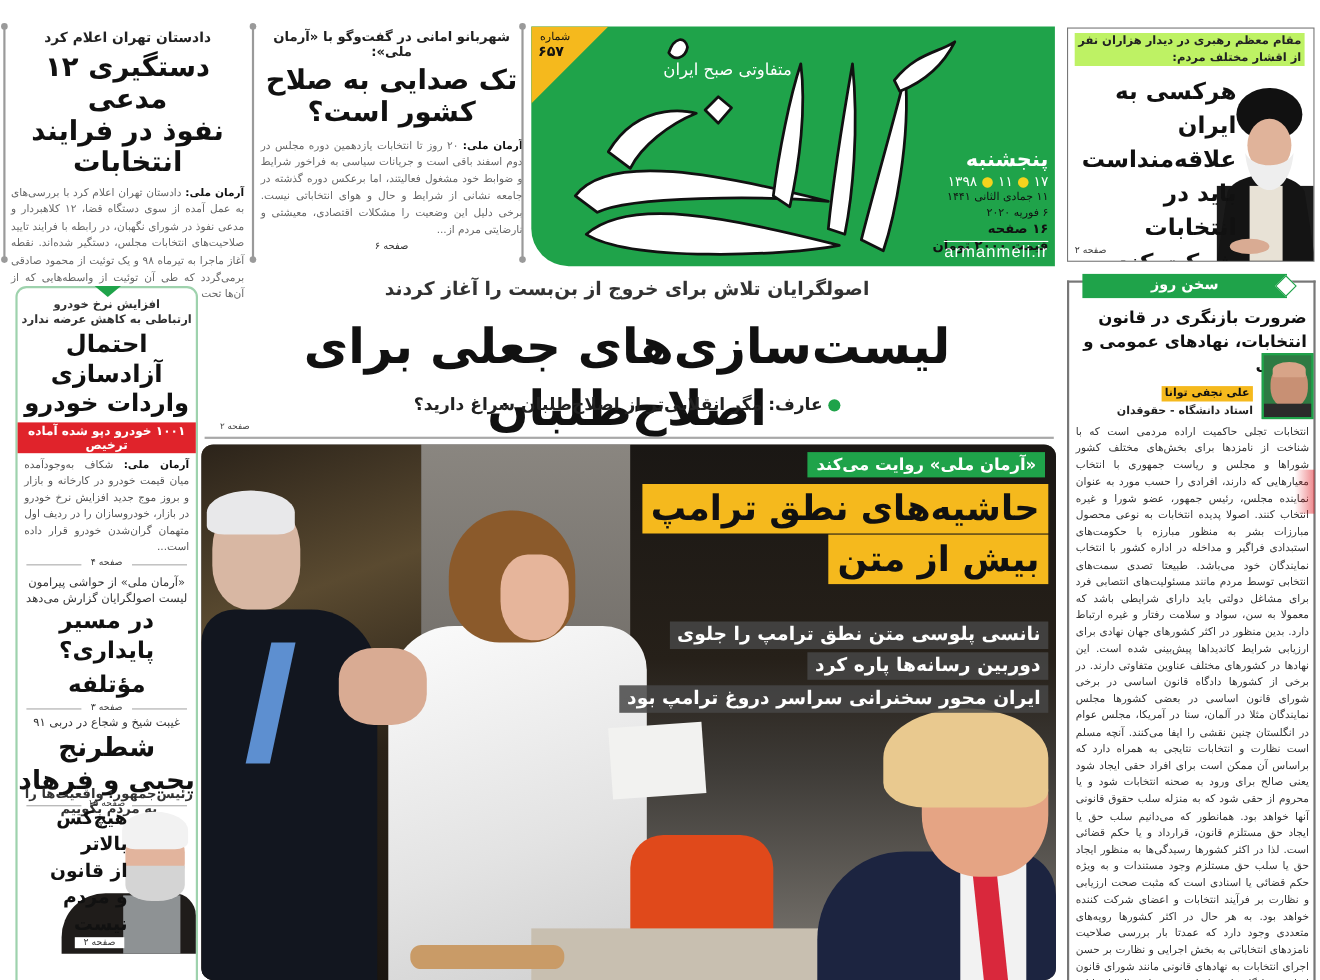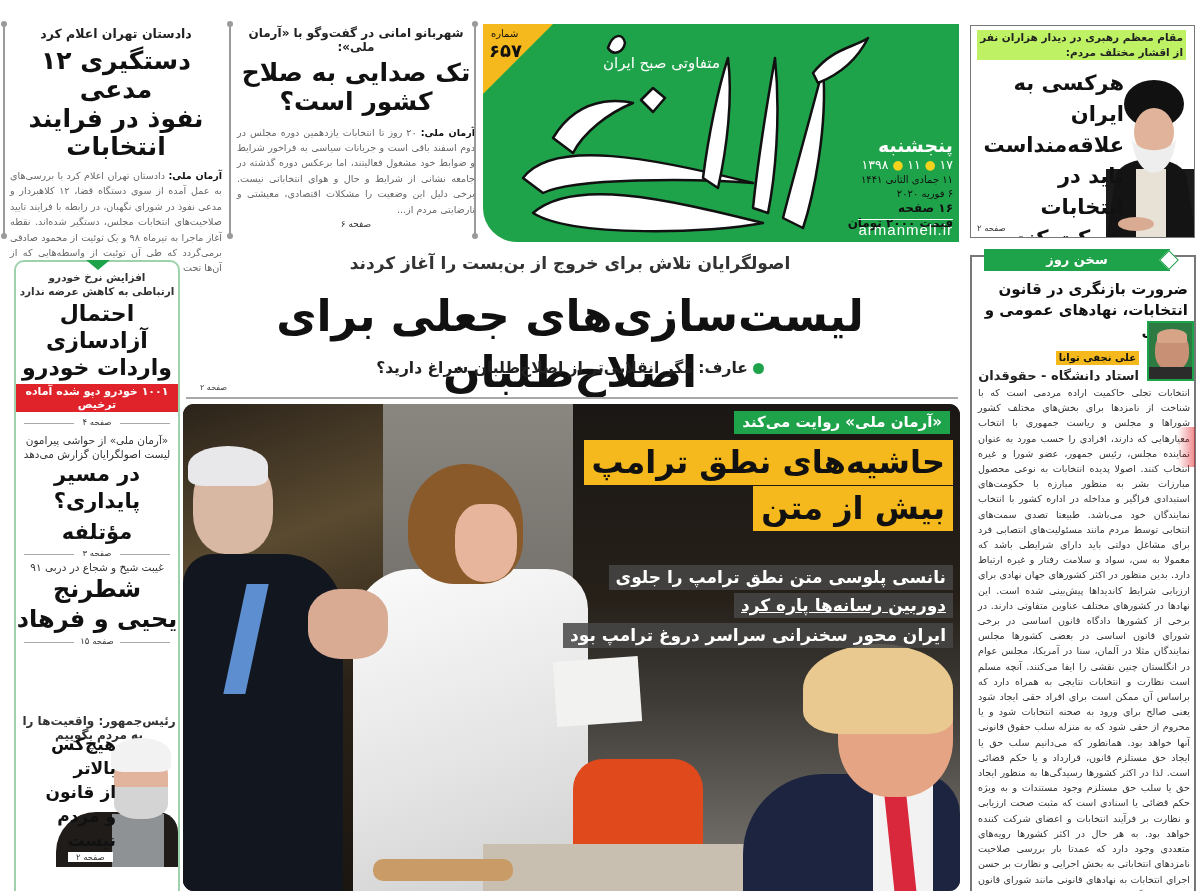--- a/index.html
+++ b/index.html
@@ -15,21 +15,21 @@
   .kicker { font-size: 12.5px; font-weight: bold; color: #222; text-align: center; direction: rtl; }
   .head-big { font-weight: bold; color: #111; text-align: center; direction: rtl; line-height: 1.15; }
   .body-txt { direction: rtl; text-align: justify; font-size: 9.6px; line-height: 15.4px; color: #666; }
   .body-txt b { color: #111; }
   .page-ref { font-size: 9px; color: #333; text-align: center; direction: rtl; margin-top: 2px; }
 
   
   .masthead { position: absolute; left: 483px; top: 24px; width: 476px; height: 218px; background: #1fa34a; border-radius: 0 0 0 34px; overflow: hidden; }
   .issue-tri { position: absolute; left: 0; top: 0; width: 0; height: 0; border-top: 70px solid #f5b91d; border-right: 70px solid transparent; }
   .issue-label { position: absolute; left: 8px; top: 4px; font-size: 10px; color: #111; direction: rtl; }
-  .issue-num { position: absolute; left: 6px; top: 16px; font-size: 18px; font-weight: bold; color: #111; direction: rtl; }
+  .issue-num { position: absolute; left: 6px; top: 16px; font-size: 13px; font-weight: bold; color: #111; direction: rtl; }
   .tagline { position: absolute; left: 120px; top: 30px; font-size: 15px; color: #fff; direction: rtl; }
   .logo { position: absolute; left: 30px; top: 4px; width: 360px; height: 210px; }
   .date-block { position: absolute; right: 6px; top: 110px; width: 120px; direction: rtl; text-align: right; color: #fff; }
   .date-day { font-size: 19px; color: #fff; font-weight: bold; line-height: 22px; }
   .date-solar { font-size: 12.5px; color: #fff; letter-spacing: 1px; line-height: 17px; }
   .date-solar .dot { color: #f5d31d; }
   .date-lunar, .date-greg { font-size: 10px; color: #111; line-height: 14px; }
   .date-pages, .date-price { font-size: 12px; font-weight: bold; color: #111; line-height: 15px; }
   .site { position: absolute; right: 6px; bottom: 4px; font-size: 15px; color: #fff; letter-spacing: 1px; border-top: 1px solid #fff; padding-top: 1px; font-family: "Liberation Sans", sans-serif; }
 
@@ -101,21 +101,21 @@
   
   .rcol { position: absolute; left: 970px; top: 255px; width: 226px; height: 636px; border-left: 2px solid #777; border-right: 2px solid #777; border-top: 2px solid #777; }
   .rc-tag { position: absolute; left: 12px; top: -8px; width: 186px; height: 22px; background: #1fa34a; color: #fff; font-size: 13px; font-weight: bold; text-align: center; direction: rtl; line-height: 22px; }
   .rc-diamond { position: absolute; left: 190px; top: -4px; width: 14px; height: 14px; background: #fff; border: 1px solid #1fa34a; transform: rotate(45deg); }
   .rc-head { position: absolute; right: 6px; top: 22px; width: 214px; font-size: 15px; font-weight: bold; line-height: 21px; direction: rtl; text-align: right; color: #111; }
   .rc-photo { position: absolute; left: 175px; top: 64px; width: 47px; height: 60px; background: #2e7a43; border: 2px solid #1fa34a; overflow: hidden; }
   .rc-photo .face { position: absolute; left: 6px; top: 8px; width: 34px; height: 40px; background: #c89074; border-radius: 45%; }
   .rc-photo .bald { position: absolute; left: 8px; top: 6px; width: 30px; height: 14px; background: #d7a488; border-radius: 50% 50% 10% 10%; }
   .rc-photo .jacket { position: absolute; left: 0; top: 44px; width: 47px; height: 16px; background: #2b2b2b; }
   .rc-author { position: absolute; right: 55px; top: 94px; background: #f5b91d; font-size: 10px; font-weight: bold; color: #111; direction: rtl; padding: 0 3px; line-height: 14px; }
-  .rc-role { position: absolute; right: 55px; top: 111px; font-size: 13px; font-weight: bold; color: #222; direction: rtl; }
+  .rc-role { position: absolute; right: 55px; top: 111px; font-size: 10px; font-weight: bold; color: #222; direction: rtl; }
   .rc-body { position: absolute; left: 6px; top: 128px; width: 212px; direction: rtl; text-align: justify; font-size: 9.6px; line-height: 15.2px; color: #333; }
   .rc-red-mark { position: absolute; left: 205px; top: 170px; width: 18px; height: 40px; background: linear-gradient(90deg, rgba(224,35,43,0.0), rgba(224,35,43,0.55)); }
 </style>
 </head>
 <body>
 
 <div class="vrule" style="left:3px;"></div>
 <div class="top-col" style="left:10px; width:212px;">
   <div class="kicker" style="margin-top:4px;">دادستان تهران اعلام کرد</div>
   <div class="head-big" style="font-size:25px; margin-top:6px;">دستگیری ۱۲ مدعی</div>
@@ -211,33 +211,34 @@
   <div class="trump-suit"></div>
   <div class="trump-shirt"></div>
   <div class="trump-tie"></div>
   <div class="trump-face"></div>
   <div class="trump-hair"></div>
 
   <div class="cap-green">«آرمان ملی» روایت می‌کند</div>
   <div class="cap-yellow" style="top:36px;">حاشیه‌های نطق ترامپ</div>
   <div class="cap-yellow" style="top:82px;">بیش از متن</div>
   <div class="cap-gray" style="top:161px;">نانسی پلوسی متن نطق ترامپ را جلوی</div>
-  <div class="cap-gray" style="top:189px;text-decoration:underline;">دوربین رسانه‌ها پاره کرد</div>
+  <div class="cap-gray" style="top:189px;">دوربین رسانه‌ها پاره کرد</div>
   <div class="cap-gray" style="top:219px;">ایران محور سخنرانی سراسر دروغ ترامپ بود</div>
 </div>
 
 <div class="lsb">
   <div class="lsb-notch"></div>
   <div class="lsb-stack">
     <div>
       <div class="lsb-kick">افزایش نرخ خودرو</div>
       <div class="lsb-kick">ارتباطی به کاهش عرضه ندارد</div>
       <div class="lsb-h" style="font-size:22px; margin-top:2px;">احتمال آزادسازی</div>
       <div class="lsb-h" style="font-size:22px;">واردات خودرو</div>
       <div class="lsb-red">۱۰۰۱ خودرو دپو شده آماده ترخیص</div>
+      <div class="lsb-body"><b>آرمان ملی:</b> <span>شکاف به‌وجودآمده میان قیمت خودرو در کارخانه و بازار و بروز موج جدید افزایش نرخ خودرو در بازار، خودروسازان را در ردیف اول متهمان گران‌شدن خودرو قرار داده است...</span></div>
       <div class="lsb-page">صفحه ۴</div>
     </div>
     <div style="margin-top:6px;">
       <div class="lsb-kick" style="font-weight:normal;">«آرمان ملی» از حواشی پیرامون</div>
       <div class="lsb-kick" style="font-weight:normal;">لیست اصولگرایان گزارش می‌دهد</div>
       <div class="lsb-h">در مسیر پایداری؟</div>
       <div class="lsb-h" style="margin-top:4px;">مؤتلفه</div>
       <div class="lsb-page">صفحه ۳</div>
     </div>
     <div>

